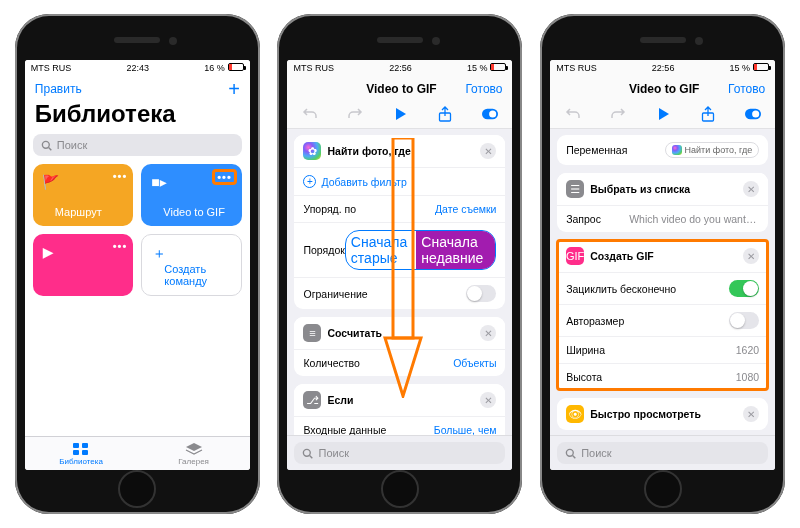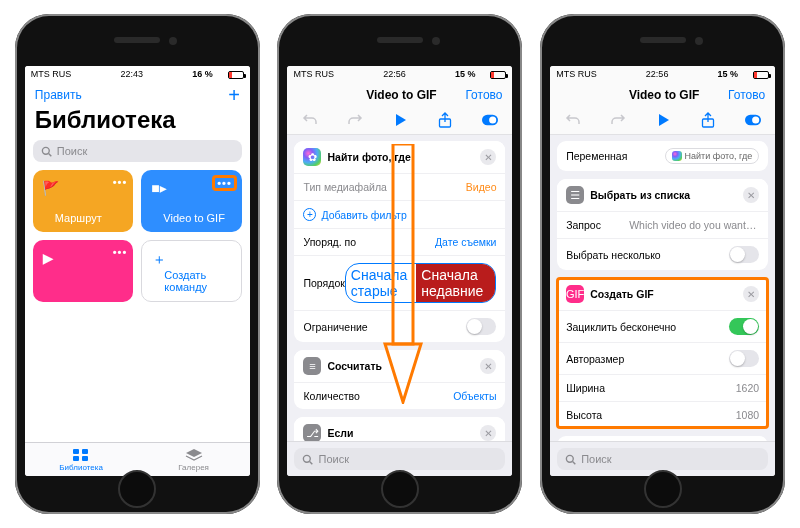--- a/index.html
+++ b/index.html
@@ -1,24 +1,24 @@
 <!DOCTYPE html>
 <html><head>
 <meta charset="utf-8">
 <style>
   * { box-sizing: border-box; margin: 0; padding: 0; font-family: -apple-system, "Helvetica Neue", Arial, sans-serif; }
   body { background: #fff; width: 800px; height: 528px; display: flex; justify-content: space-around; align-items: center; padding: 0 6px; }
-  .phone { width: 245px; height: 500px; background: #111; border-radius: 34px; padding: 14px 10px; position: relative; box-shadow: 0 0 0 2px #888 inset; }
+  .phone { width: 245px; height: 500px; background: #111; border-radius: 34px; padding: 8px 10px; position: relative; box-shadow: 0 0 0 2px #888 inset; }
   .screen { width: 100%; height: 410px; background: #f0f0f5; border-radius: 3px; margin-top: 38px; overflow: hidden; font-size: 11px; color: #000; position: relative; }
   .earpiece { position: absolute; top: 23px; left: 50%; transform: translateX(-50%); width: 46px; height: 6px; background: #2a2a2a; border-radius: 3px; }
   .cam { position: absolute; top: 23px; left: 50%; margin-left: 32px; width: 8px; height: 8px; background: #2a2a2a; border-radius: 50%; }
   .homebtn { position: absolute; bottom: 6px; left: 50%; transform: translateX(-50%); width: 38px; height: 38px; border: 2px solid #333; border-radius: 50%; background: #0c0c0c; }
 
   .statusbar { display: flex; justify-content: space-between; align-items: center; padding: 3px 6px; background: #fff; font-size: 9px; }
-  .statusbar .right { display:flex; align-items:flex-end; gap:15px;font-weight:bold; }
+  .statusbar .right { display:flex; align-items:flex-start; gap:3px; }
   .battery { width: 16px; height: 8px; border: 1px solid #000; border-radius: 2px; position: relative; }
   .battery::after { content:""; position:absolute; right:-3px; top:2px; width:2px; height:4px; background:#000; border-radius:0 1px 1px 0; }
   .battery i { display:block; width:20%; height:100%; background:#ff3b30; }
 
   .navbar { display:flex; justify-content:space-between; align-items:center; background:#fff; padding:6px 10px 4px; color:#007aff; font-size:12px; }
   .navbar .center { color:#000; font-weight:600; flex:1; text-align:center; }
   .plus { font-size:20px; line-height:14px; }
 
   h1 { font-size:24px; font-weight:700; padding:0 10px 6px; background:#fff; }
   .search { margin:0 8px 8px; background:#e5e5ea; border-radius:8px; padding:5px 8px; color:#8a8a8e; display:flex; align-items:center; gap:5px; font-size:11px; }
@@ -51,21 +51,21 @@
   .row .val { color:#007aff; }
   .row .val.obj { color:#007aff; }
   .row .muted { color:#8a8a8e; }
   .head { background:#fff; }
   .head .chip { width:18px; height:18px; border-radius:5px; display:inline-flex; align-items:center; justify-content:center; margin-right:6px; font-size:11px; color:#fff; }
   .head span.title { font-weight:600; }
   .headwrap { display:flex; align-items:center; }
   .xbtn { width:16px; height:16px; border-radius:50%; background:#e9e9ed; color:#9a9aa0; display:flex; align-items:center; justify-content:center; font-size:10px; }
   .seg { display:flex; border:1px solid #007aff; border-radius:14px; overflow:hidden; font-size:14px; }
   .seg span { padding:3px 5px; color:#007aff; }
-  .seg span.on { background:#b91c1c; color:#fff; }
+  .seg span.on { background:#a21caf; color:#fff; }
   .switch { width:30px; height:17px; background:#e5e5ea; border-radius:9px; position:relative; }
   .switch::after { content:""; position:absolute; top:1px; left:1px; width:15px; height:15px; background:#fff; border-radius:50%; box-shadow:0 1px 2px rgba(0,0,0,.25); }
   .switch.on { background:#34c759; }
   .switch.on::after { left:auto; right:1px; }
   .pill { border:1px solid #dcdce0; border-radius:10px; padding:2px 6px; font-size:9px; color:#666; display:flex; align-items:center; gap:3px; background:#fff; }
   .pill .dot { width:10px; height:10px; border-radius:3px; background:radial-gradient(circle at 30% 30%, #ff6ad5, #845ef7, #4dabf7, #51cf66, #ffd43b); }
   .addfilter { color:#007aff; padding:7px 9px; font-size:10.5px; display:flex; align-items:center; gap:5px; border-top:1px solid #efeff2;}
   .bottom-search { position:absolute; bottom:0; left:0; right:0; padding:6px 7px; background:#efeff4; border-top:1px solid #dcdce0; }
 
   .hi-orange { outline:3px solid #ff7a00; outline-offset:-2px; border-radius:3px; }
@@ -186,24 +186,20 @@
     </div>
     <div class="content">
       <div class="block">
         <div class="row head">
           <div class="headwrap">
               <span class="chip" style="background:radial-gradient(circle at 30% 30%,#ff6ad5,#845ef7,#4dabf7,#51cf66,#ffd43b)">✿</span>
               <span class="title">Найти фото, где</span>
             </div>
           <span class="xbtn">✕</span>
         </div>
-        <div class="row">
-          <span class="typechip">Тип медиафайла</span>
-          <span class="mediaval">Видео</span>
-        </div>
         <div class="addfilter">
             <span style="border:1px solid #007aff;border-radius:50%;width:13px;height:13px;display:inline-flex;align-items:center;justify-content:center;font-size:10px">+</span>
             <span>Добавить фильтр</span>
           </div>
         <div class="row">
             <span class="lbl">Упоряд. по</span>
             <span class="val">Дате съемки</span>
           </div>
         <div class="row">
             <span class="lbl">Порядок</span>
@@ -318,24 +314,20 @@
             <div class="headwrap">
               <span class="chip" style="background:#8a8a8e">☰</span>
               <span class="title">Выбрать из списка</span>
             </div>
             <span class="xbtn">✕</span>
           </div>
         <div class="row">
             <span class="lbl">Запрос</span>
             <span class="muted" style="max-width:130px;white-space:nowrap;overflow:hidden;text-overflow:ellipsis">Which video do you want to make a...</span>
           </div>
-        <div class="row">
-            <span class="lbl">Выбрать несколько</span>
-            <span class="switch"></span>
-          </div>
       </div>
       <div class="block hi-orange">
         <div class="row head">
             <div class="headwrap">
               <span class="chip" style="background:#ff2d8a">GIF</span>
               <span class="title">Создать GIF</span>
             </div>
             <span class="xbtn">✕</span>
           </div>
         <div class="row">

